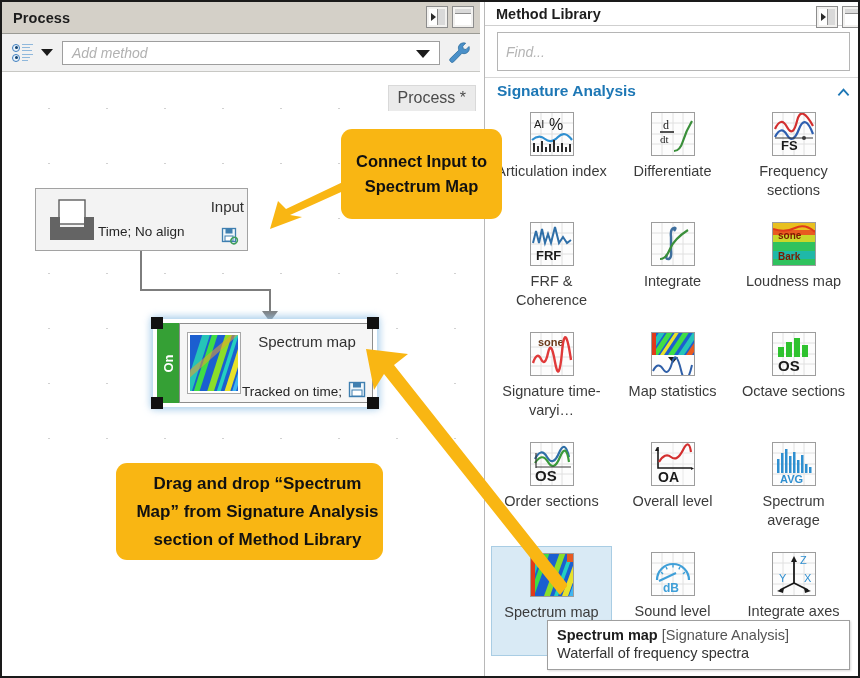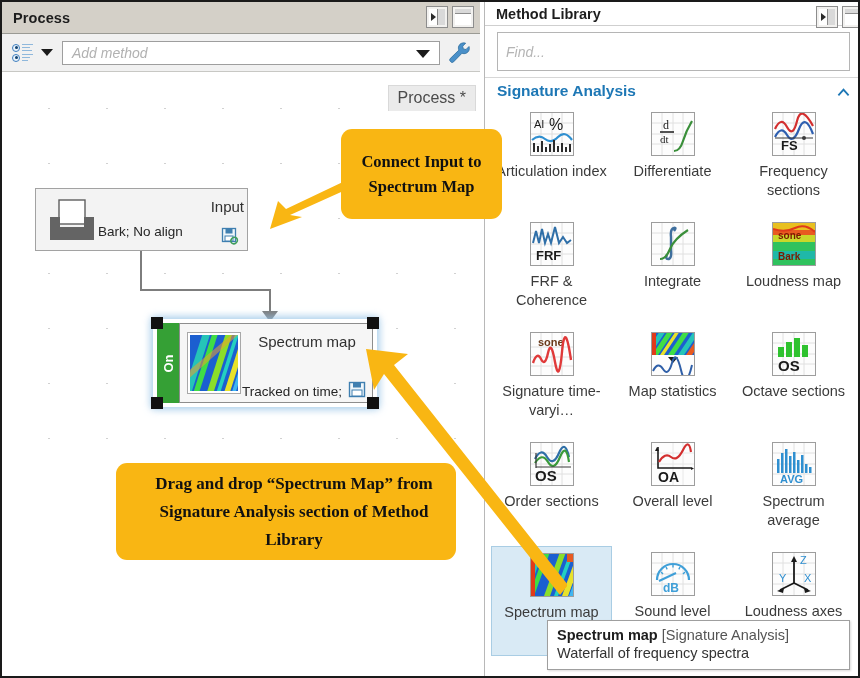--- a/index.html
+++ b/index.html
@@ -282,28 +282,27 @@
   .tt-line1 b { font-weight: bold; }
   .tt-line1 .sect { color: #555555; }
   .tt-line2 { font-size: 14.5px; color: #333333; margin-top: 2px; }
 
   
   .callout {
     position: absolute; background: #f9b613; border-radius: 11px;
     color: #111111; font-weight: bold; z-index: 30;
     display: flex; align-items: center; justify-content: center;
     text-align: center;
-    font-family: Liberation Serif, serif;
   }
   #callout-connect {
     left: 339px; top: 127px; width: 161px; height: 90px;
     font-size: 16.5px; line-height: 25px;
   }
   #callout-drag {
-    left: 114px; top: 461px; width: 340px; height: 97px;
+    left: 114px; top: 461px; width: 267px; height: 97px;
     font-size: 17px; line-height: 28px; padding-left: 16px;
   }
   .arrow-svg { position: absolute; z-index: 29; pointer-events: none; }
 
   
   .spec-thumb { width: 100%; height: 100%; }
 </style>
 </head>
 <body>
 
@@ -355,21 +354,21 @@
 
       <div class="proc-tab">Process *</div>
 
       <div class="node-input">
         <svg class="tray-icon" width="52" height="46" viewBox="0 0 52 46">
           <rect x="13" y="2" width="26" height="24" fill="#ffffff" stroke="#5e5e5e" stroke-width="1.4"></rect>
           <path d="M4 20 L13 20 L13 30 L39 30 L39 20 L48 20 L48 42 L4 42 Z" fill="#646464"></path>
           <path d="M4 20 L13 20 L13 30 L39 30 L39 20 L48 20" fill="none" stroke="#646464" stroke-width="2"></path>
         </svg>
         <div class="title">Input</div>
-        <div class="sub">Bark; No align</div>
+        <div class="sub">Time; No align</div>
         <svg class="save-link-icon" width="20" height="20" viewBox="0 0 20 20">
           <rect x="1.5" y="2.5" width="13" height="13" fill="#eef6fb" stroke="#3f7fb0" stroke-width="1.3"></rect>
           <rect x="4.5" y="2.5" width="7" height="5" fill="#3f7fb0"></rect>
           <rect x="4" y="10" width="8" height="5" fill="#ffffff" stroke="#3f7fb0" stroke-width="1"></rect>
           <path d="M11 12.5 a3 3 0 1 1 4.2 4.2 a3 3 0 1 1 -4.2 -4.2" fill="none" stroke="#3f9e5c" stroke-width="1.6"></path>
         </svg>
       </div>
 
       <div class="conn conn-v1"></div>
       <div class="conn conn-h"></div>
@@ -708,21 +707,21 @@
             <path d="M21 3 l-3 6 h6 z" fill="#1a1a1a"></path>
             <path d="M21 30 L7 37" stroke="#1a1a1a" stroke-width="1.8"></path>
             <path d="M4 38 l7 -3 l-1 5 z" fill="#1a1a1a"></path>
             <path d="M21 30 L35 37" stroke="#1a1a1a" stroke-width="1.8"></path>
             <path d="M38 38 l-7 -3 l1 5 z" fill="#1a1a1a"></path>
             <text x="27" y="11" font-family="Liberation Sans" font-size="11" fill="#2f8fd0">Z</text>
             <text x="6" y="29" font-family="Liberation Sans" font-size="11" fill="#2f8fd0">Y</text>
             <text x="31" y="29" font-family="Liberation Sans" font-size="11" fill="#2f8fd0">X</text>
           </svg>
         </div>
-        <div class="gi-label">Loudness axes</div>
+        <div class="gi-label">Integrate axes</div>
       </div>
 
     </div>
   </div>
 
   <div class="tooltip">
     <div class="tt-line1">
       <b>Spectrum map</b>
       <span class="sect">[Signature Analysis]</span>
     </div>

